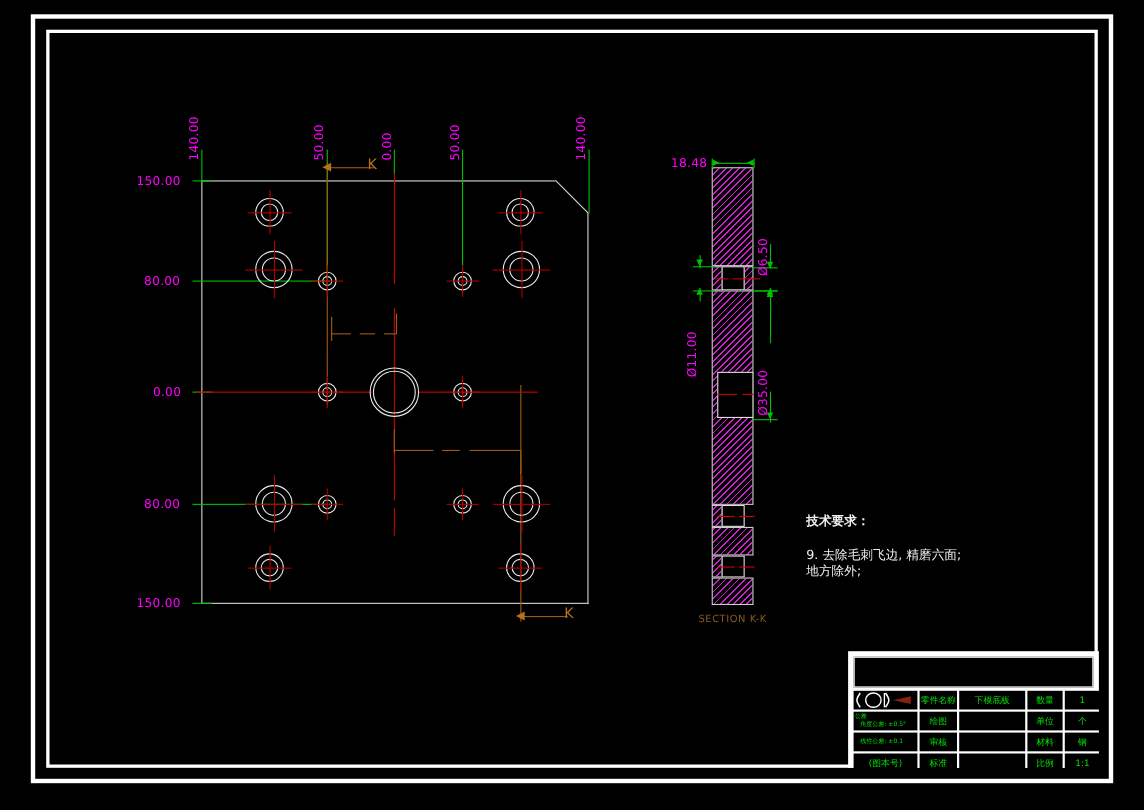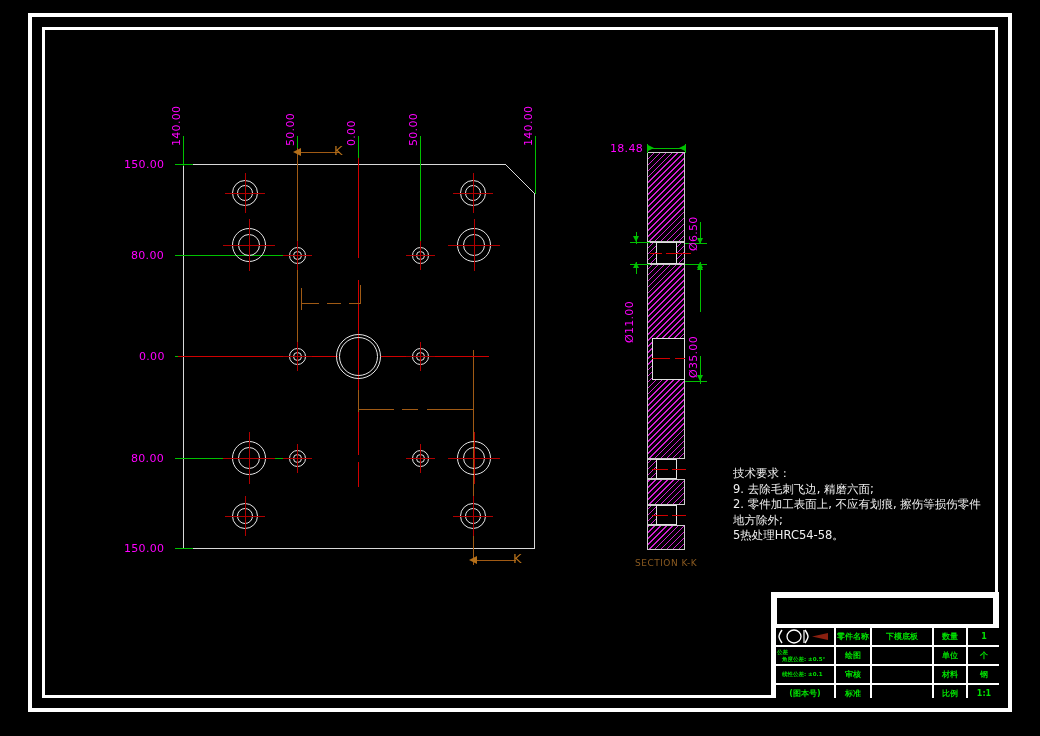--- a/index.html
+++ b/index.html
@@ -141,21 +141,21 @@
   
   #notes {
     position: absolute;
     left: 733px; top: 466px;
     width: 265px;
     color: #f0f0f0;
     font-size: 11.5px;
     line-height: 15.2px;
     font-family: "DejaVu Sans", "Liberation Sans", sans-serif;
   }
-  #notes .note-title { margin-bottom: 1px; }
+  #notes .note-title { margin-bottom: 16px; font-weight: bold; }
   #notes .note-line { white-space: pre-wrap; }
 
   
   #titleblock {
     position: absolute;
     left: 771px; top: 592px;
     width: 228px; height: 106px;
     background: #ffffff;
     box-sizing: border-box;
     padding: 5px;
@@ -166,21 +166,20 @@
     background: #000000;
     border: 1px solid #ffffff;
     box-sizing: border-box;
   }
   .tb-grid {
     display: grid;
     grid-template-columns: 58px 34px 60px 32px 32px;
     grid-auto-rows: 17px;
     gap: 2px;
     margin-top: 3px;
-    font-weight: bold;
   }
   .tb-cell {
     background: #000000;
     color: #00e000;
     font-size: 8px;
     display: flex;
     align-items: center;
     justify-content: center;
     overflow: hidden;
     white-space: nowrap;
@@ -405,23 +404,21 @@
     <div class="tick-g-u" style="left:697px; top:264px;"></div>
     <div class="tick-g-d" style="left:697px; top:375px;"></div>
     <div class="dimtext vert" style="left:700px; top:365px;">Ø35.00</div>
 
     <div class="sec-label" style="left:635px; top:558px;">SECTION K-K</div>
   </div>
 
   <div id="notes">
     <div class="note-title">技术要求：</div>
     <div class="note-line">9. 去除毛刺飞边, 精磨六面;</div>
-    <div class="note-line">2. 零件加工表面上, 不应有划痕, 擦伤等损伤零件</div>
     <div class="note-line">地方除外;</div>
-    <div class="note-line">5热处理HRC54-58。</div>
   </div>
 
   <div id="titleblock">
     <div class="tb-top"></div>
     <div class="tb-grid">
 
       <div class="tb-logo">
         <svg width="54" height="15" viewBox="0 0 54 15">
           <path d="M4 1 C 0 7, 0 8, 4 14" stroke="#ffffff" stroke-width="1.4" fill="none"></path>
           <ellipse cx="16" cy="7.5" rx="7" ry="6.5" stroke="#ffffff" stroke-width="1.3" fill="none"></ellipse>

